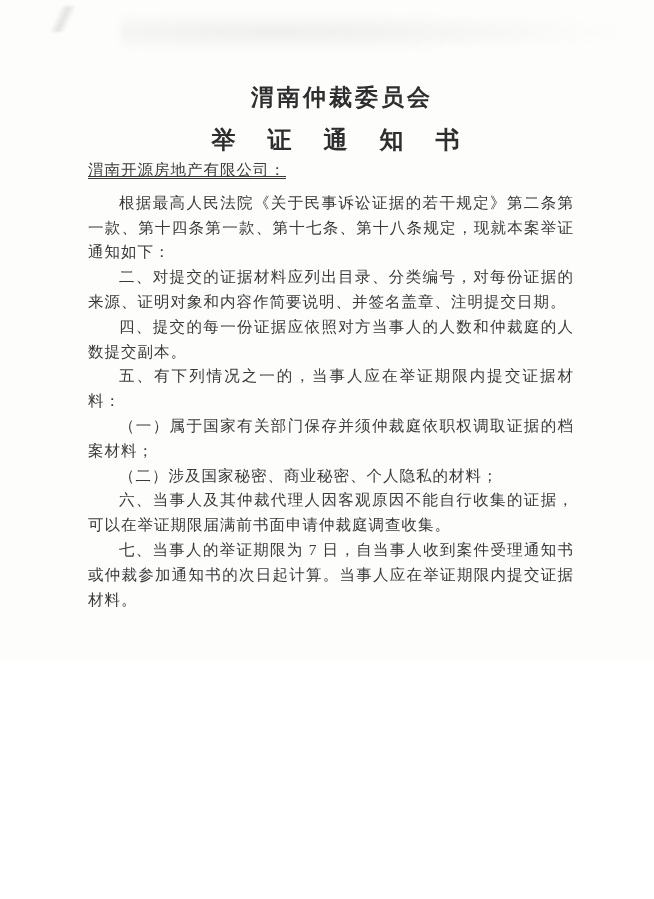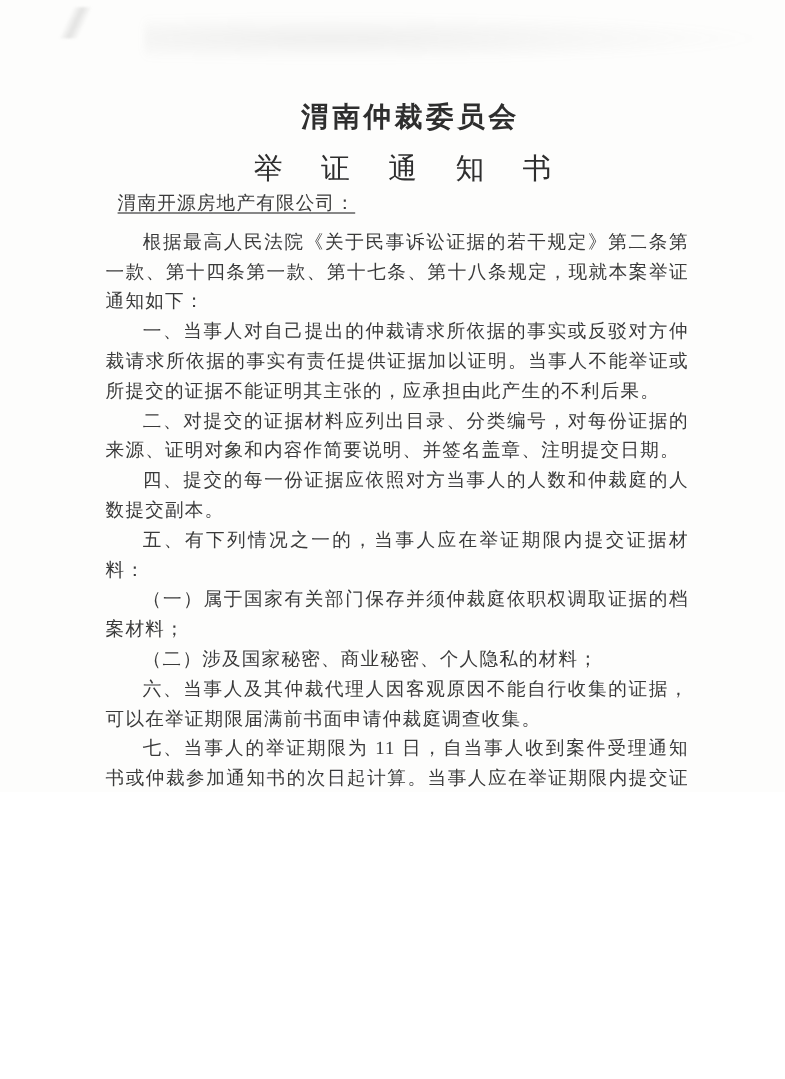--- a/index.html
+++ b/index.html
@@ -42,35 +42,35 @@
   .org-title {
     margin: 0 0 0 30px;
     font-size: 23px;
     font-weight: bold;
     letter-spacing: 3px;
     color: #2e2e2e;
   }
   .doc-title {
     margin: 11px 0 0 30px;
     font-size: 24px;
-    font-weight: normal;
+    font-weight: bold;
     letter-spacing: 13px;
     color: #2e2e2e;
   }
   .body-col {
     position: absolute;
     left: 88px;
     top: 158px;
     width: 486px;
     font-size: 15.5px;
     line-height: 24.8px;
     text-align: justify;
     letter-spacing: 1px;
   }
-  .recipient-line { margin: 0 0 8px 10px; }
+  .recipient-line { margin: 0 0 8px 0; text-decoration: underline; }
   .recipient-name {
     text-decoration: underline;
     text-underline-offset: 3px;
   }
   .para {
     margin: 0;
     text-indent: 2em;
   }
   .seal {
     position: absolute;
@@ -112,28 +112,27 @@
   <div class="smudge smudge-bottom"></div>
 
   <div class="titles">
     <div class="org-title">渭南仲裁委员会</div>
     <div class="doc-title">举 证 通 知 书</div>
   </div>
 
   <div class="body-col">
     <p class="recipient-line"><span class="recipient-name">渭南开源房地产有限公司：</span></p>
     <p class="para">根据最高人民法院《关于民事诉讼证据的若干规定》第二条第一款、第十四条第一款、第十七条、第十八条规定，现就本案举证通知如下：</p>
-    <p class="para">一、当事人对自己提出的仲裁请求所依据的事实或反驳对方仲裁请求所依据的事实有责任提供证据加以证明。当事人不能举证或所提交的证据不能证明其主张的，应承担由此产生的不利后果。</p>
     <p class="para">二、对提交的证据材料应列出目录、分类编号，对每份证据的来源、证明对象和内容作简要说明、并签名盖章、注明提交日期。</p>
     <p class="para">四、提交的每一份证据应依照对方当事人的人数和仲裁庭的人数提交副本。</p>
     <p class="para">五、有下列情况之一的，当事人应在举证期限内提交证据材料：</p>
     <p class="para">（一）属于国家有关部门保存并须仲裁庭依职权调取证据的档案材料；</p>
     <p class="para">（二）涉及国家秘密、商业秘密、个人隐私的材料；</p>
     <p class="para">六、当事人及其仲裁代理人因客观原因不能自行收集的证据，可以在举证期限届满前书面申请仲裁庭调查收集。</p>
-    <p class="para">七、当事人的举证期限为 11 日，自当事人收到案件受理通知书或仲裁参加通知书的次日起计算。当事人应在举证期限内提交证据材料。</p>
+    <p class="para">七、当事人的举证期限为 7 日，自当事人收到案件受理通知书或仲裁参加通知书的次日起计算。当事人应在举证期限内提交证据材料。</p>
   </div>
 
   <div class="seal">
     <svg viewBox="0 0 132 132" width="132" height="132">
       <circle cx="66" cy="66" r="60" fill="none" stroke="#d23d49" stroke-width="4.5"></circle>
       <path id="sealArc" d="M 21.7,97.5 A 55,55 0 1 1 110.3,97.5" fill="none"></path>
       <text font-size="19" font-weight="bold" fill="#d23d49" letter-spacing="11" font-family="Liberation Serif, DejaVu Serif, serif">
         <textPath href="#sealArc" startOffset="50%" text-anchor="middle">渭南仲裁委员会</textPath>
       </text>
     </svg>

